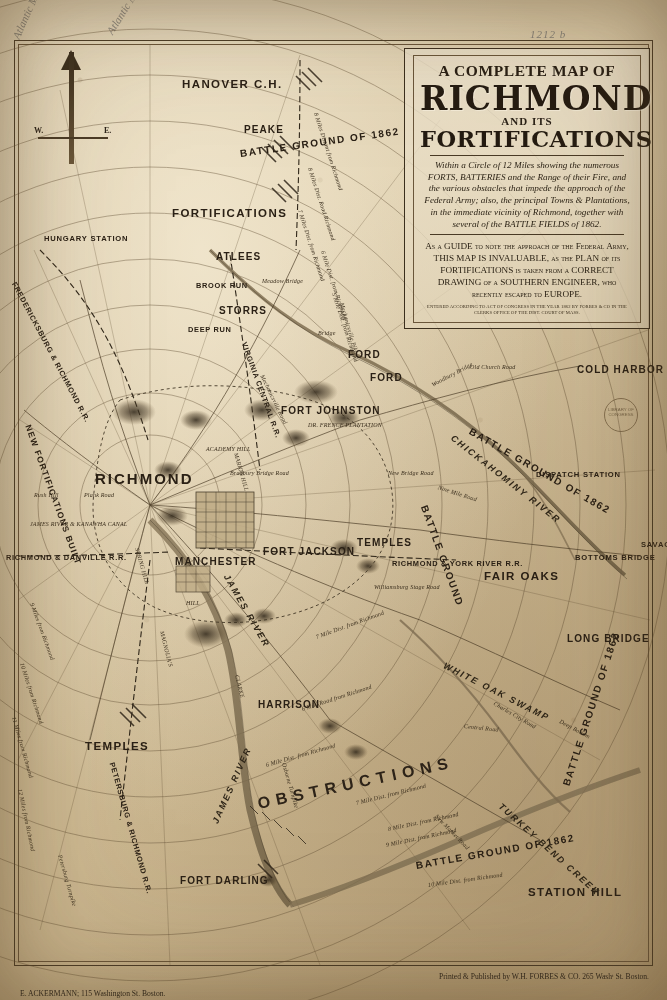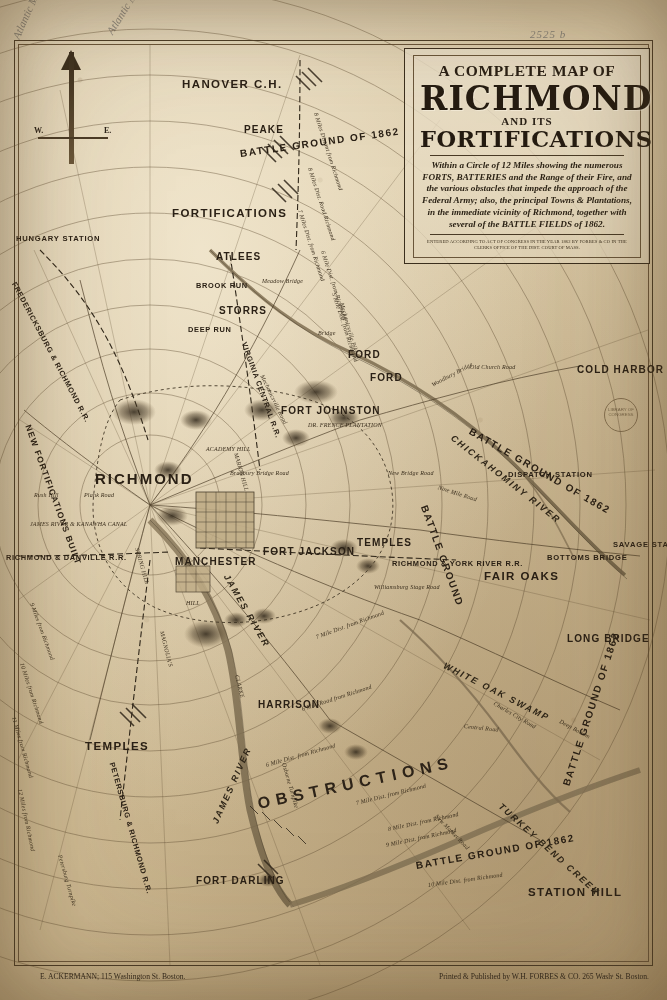--- a/index.html
+++ b/index.html
@@ -60,21 +60,20 @@
   }
   .t-and{font-size:11px;font-weight:bold;letter-spacing:1px;margin:1px 0;}
   .t-fort{
     font-family:"DejaVu Serif", serif;font-weight:bold;font-size:22.5px;line-height:1;
     letter-spacing:.5px;margin:0 0 4px 0;color:#241b11;
   }
   .rule{height:1px;background:#4a3b26;margin:4px 10px;}
   .t-body{
     font-size:9.2px;line-height:1.28;text-align:center;font-style:italic;color:#2d2417;
     padding:0 2px;
-    font-weight:bold;
   }
   .t-body2{
     font-size:9.2px;line-height:1.3;text-align:center;color:#2d2417;padding:2px 2px 0 2px;
     font-variant:small-caps;
   }
   .t-pub{font-size:9px;font-weight:bold;margin-top:5px;letter-spacing:.2px;}
   .t-copy{font-size:4.6px;line-height:1.25;margin-top:3px;color:#3b2f1d;letter-spacing:.1px;}
   
   .lbl{
     position:absolute;white-space:nowrap;
@@ -84,56 +83,56 @@
   }
   .town{font-weight:bold;letter-spacing:1.1px;font-size:10px;}
   .town.big{font-size:15px;letter-spacing:2px;}
   .town.mid{font-size:11.5px;letter-spacing:1.4px;}
   .rr{font-weight:bold;font-size:7.4px;letter-spacing:.7px;}
   .road{font-size:6px;font-style:italic;font-family:"Liberation Serif",serif;letter-spacing:.2px;color:#3a2e1d;}
   .river{font-style:italic;font-weight:bold;font-size:9px;letter-spacing:2px;color:#2f2618;}
   .bg{font-weight:bold;font-size:10px;letter-spacing:1.6px;color:#2a2015;}
   .bgsm{font-weight:bold;font-size:8.5px;letter-spacing:1.2px;}
   .obst{font-weight:bold;font-size:16px;letter-spacing:6px;color:#2d2318;}
-  .sta{font-weight:bold;font-size:7.6px;letter-spacing:.8px;}
+  .sta{font-weight:bold;font-size:7.6px;letter-spacing:.8px;margin-left:28px;}
   
   .compass{position:absolute;left:38px;top:52px;width:70px;height:118px;}
   .compass .ns{position:absolute;left:31px;top:0;width:5px;height:112px;
     background:linear-gradient(180deg,#3a2e1d,#6b573a);}
   .compass .head{position:absolute;left:23px;top:-2px;width:0;height:0;
     border-left:10px solid transparent;border-right:10px solid transparent;border-bottom:20px solid #3a2e1d;}
   .compass .ew{position:absolute;left:0;top:85px;width:70px;height:2px;background:#4a3b26;}
   .compass .c-w{position:absolute;left:-4px;top:74px;font-size:8px;font-weight:bold;}
   .compass .c-e{position:absolute;left:66px;top:74px;font-size:8px;font-weight:bold;}
   
   .footer{
     position:absolute;left:16px;right:16px;bottom:12px;height:16px;
     font-family:"Liberation Serif",serif;font-size:7.6px;color:#33281a;
   }
-  .footer .left{position:absolute;left:4px;top:0;margin-left:20px;}
+  .footer .left{position:absolute;left:4px;top:17px;}
   .footer .mid{position:absolute;left:0;right:0;top:0;text-align:center;font-weight:bold;letter-spacing:.8px;font-size:8.4px;}
   .footer .right{position:absolute;right:2px;top:0;}
   
   .pencil{
     position:absolute;font-family:"Liberation Serif",serif;color:#6a6a6a;opacity:.75;
     font-style:italic;white-space:nowrap;
   }
   
   .stamp{
     position:absolute;left:604px;top:398px;width:34px;height:34px;border:1px solid #6e5a3c;
     border-radius:50%;color:#5b4a30;font-size:4.4px;text-align:center;opacity:.75;
     font-family:"Liberation Sans",sans-serif;line-height:1.1;padding-top:9px;box-sizing:border-box;
   }
 </style>
 </head>
 <body>
 
 <div id="map-root">
 
-  <div class="pencil" style="left:530px;top:28px;font-size:11px;letter-spacing:1px;">2525 b</div>
+  <div class="pencil" style="left:530px;top:28px;font-size:11px;letter-spacing:1px;">1212 b</div>
   <div class="pencil" style="left:10px;top:36px;font-size:11px;transform:rotate(-66deg);transform-origin:left top;">Atlantic Map Wks</div>
   <div class="pencil" style="left:104px;top:30px;font-size:11px;transform:rotate(-58deg);transform-origin:left top;">Atlantic Map Wks.</div>
 
   <div class="neatline"></div>
 
   <svg class="draw" viewBox="0 0 667 1000">
     <defs>
       <radialGradient id="fortShade" cx="50%" cy="50%" r="50%">
         <stop offset="0%" stop-color="#2f2619" stop-opacity=".85"></stop>
         <stop offset="60%" stop-color="#4a3c27" stop-opacity=".45"></stop>
@@ -311,20 +310,21 @@
 
   <div class="cartouche">
     <div class="inner">
       <div class="t-line1">A COMPLETE MAP OF</div>
       <div class="t-rich">RICHMOND</div>
       <div class="t-and">AND ITS</div>
       <div class="t-fort">FORTIFICATIONS</div>
       <div class="rule"></div>
       <div class="t-body">Within a Circle of 12 Miles showing the numerous FORTS, BATTERIES and the Range of their Fire, and the various obstacles that impede the approach of the Federal Army; also, the principal Towns &amp; Plantations, in the immediate vicinity of Richmond, together with several of the BATTLE FIELDS of 1862.</div>
       <div class="rule"></div>
+      <div class="t-body2">As a GUIDE to note the approach of the Federal Army, THIS MAP IS INVALUABLE, as the PLAN of its FORTIFICATIONS is taken from a CORRECT DRAWING of a SOUTHERN ENGINEER, who recently escaped to EUROPE.</div>
       <div class="t-copy">ENTERED ACCORDING TO ACT OF CONGRESS IN THE YEAR 1862 BY FORBES &amp; CO IN THE CLERKS OFFICE OF THE DIST. COURT OF MASS.</div>
     </div>
   </div>
 
   <div class="stamp">LIBRARY OF CONGRESS</div>
 
   <div id="labels">
       <div class="lbl town mid" style="left: 182px; top: 78px;">HANOVER C.H.</div>
       <div class="lbl town" style="left: 244px; top: 124px;">PEAKE</div>
       <div class="lbl town mid" style="left: 172px; top: 207px;">FORTIFICATIONS</div>
@@ -335,21 +335,21 @@
       <div class="lbl town" style="left: 577px; top: 364px;">COLD HARBOR</div>
       <div class="lbl town" style="left: 281px; top: 405px;">FORT JOHNSTON</div>
       <div class="lbl town big" style="left: 95px; top: 470px;">RICHMOND</div>
       <div class="lbl town" style="left: 263px; top: 546px;">FORT JACKSON</div>
       <div class="lbl town" style="left: 357px; top: 537px;">TEMPLES</div>
       <div class="lbl town" style="left: 175px; top: 556px;">MANCHESTER</div>
       <div class="lbl town mid" style="left: 484px; top: 570px;">FAIR OAKS</div>
       <div class="lbl town" style="left: 567px; top: 633px;">LONG BRIDGE</div>
       <div class="lbl town" style="left: 258px; top: 699px;">HARRISON</div>
       <div class="lbl town mid" style="left: 85px; top: 740px;">TEMPLES</div>
-      <div class="lbl town" style="left: 196px; top: 875px;">FORT DARLING</div>
+      <div class="lbl town" style="left: 180px; top: 875px;">FORT DARLING</div>
       <div class="lbl town mid" style="left: 528px; top: 886px;">STATION HILL</div>
       <div class="lbl sta" style="left: 16px; top: 234px;">HUNGARY STATION</div>
       <div class="lbl sta" style="left: 508px; top: 470px;">DISPATCH STATION</div>
       <div class="lbl sta" style="left: 613px; top: 540px;">SAVAGE STATION</div>
       <div class="lbl sta" style="left: 547px; top: 553px;">BOTTOMS BRIDGE</div>
       <div class="lbl rr" style="left: 14px; top: 278px; transform: rotate(62deg);">FREDERICKSBURG &amp; RICHMOND R.R.</div>
       <div class="lbl rr" style="left: 244px; top: 338px; transform: rotate(70deg);">VIRGINIA CENTRAL R.R.</div>
       <div class="lbl rr" style="left: 392px; top: 559px;">RICHMOND &amp; YORK RIVER R.R.</div>
       <div class="lbl rr" style="left: 6px; top: 553px;">RICHMOND &amp; DANVILLE R.R.</div>
       <div class="lbl rr" style="left: 112px; top: 758px; transform: rotate(74deg);">PETERSBURG &amp; RICHMOND R.R.</div>

